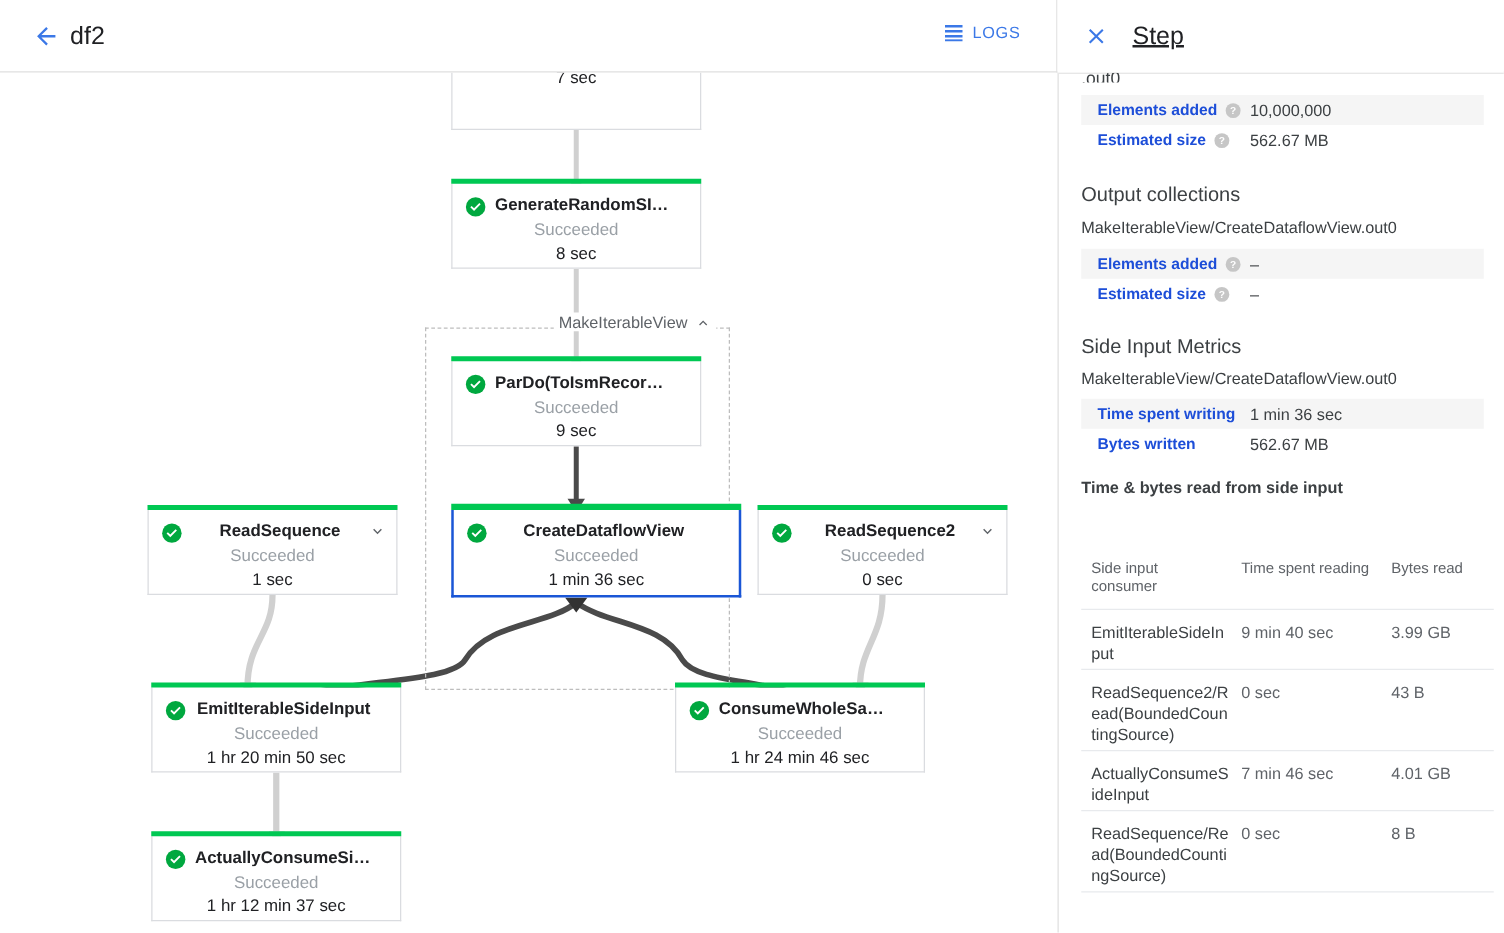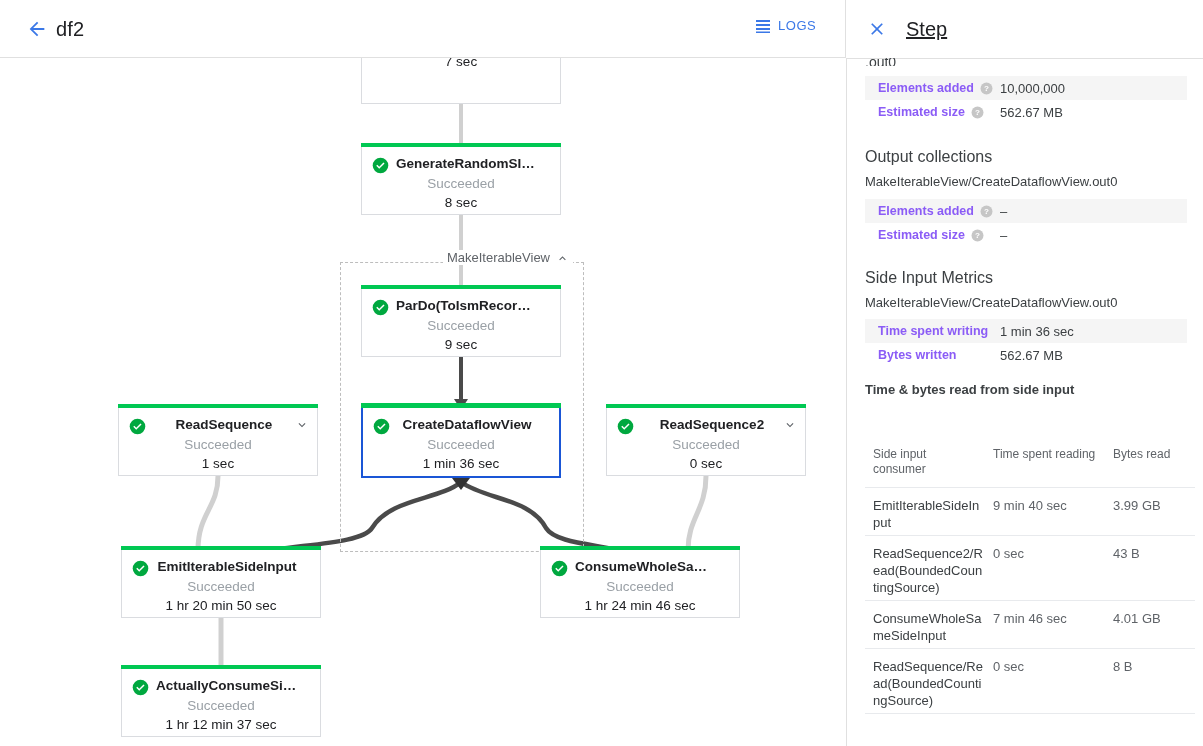--- a/index.html
+++ b/index.html
@@ -145,21 +145,21 @@
   }
 
   .kv-table { position: absolute; left: 18px; width: 322px; }
   .kv-row {
     position: relative; height: 24px;
     display: flex; align-items: center;
   }
   .kv-row.alt { background: #f5f5f5; }
   .kv-key {
     width: 135px; padding-left: 13px;
-    font-size: 12.5px; font-weight: bold; color: #8b5cf6;
+    font-size: 12.5px; font-weight: bold; color: #1d4ed8;
     display: flex; align-items: center; gap: 6px;
   }
   .help-icon {
     display: inline-block; width: 13px; height: 13px; flex: 0 0 13px;
   }
   .kv-val { font-size: 13px; color: #3c4043; }
 
   .sec-title {
     position: absolute; left: 864px;
     font-size: 16px; color: #3c4043;
@@ -289,21 +289,21 @@
       <div class="node" style="left: 361px; top: 231px; width: 200px; height: 68px;">
         <div class="topbar" style="background: rgb(0, 200, 83);"></div>
         <span class="check"><svg viewBox="0 0 24 24">
             <circle cx="12" cy="12" r="11" fill="#00a83f"></circle>
             <path d="M10.2 16.6 6 12.4l1.5-1.5 2.7 2.7 6-6L17.7 9z" fill="#ffffff"></path>
           </svg></span>
         <div class="nname">ParDo(ToIsmRecordFor…</div>
         <div class="nstatus">Succeeded</div>
         <div class="ntime">9 sec</div>
       </div>
-      <div class="node selected" style="left: 361px; top: 350px; width: 200px; height: 70px; border-color: rgb(26, 86, 214);">
+      <div class="node selected" style="left: 361px; top: 350px; width: 232px; height: 70px; border-color: rgb(26, 86, 214);">
         <div class="topbar" style="background: rgb(0, 200, 83);"></div>
         <span class="check"><svg viewBox="0 0 24 24">
             <circle cx="12" cy="12" r="11" fill="#00a83f"></circle>
             <path d="M10.2 16.6 6 12.4l1.5-1.5 2.7 2.7 6-6L17.7 9z" fill="#ffffff"></path>
           </svg></span>
         <div class="nname">CreateDataflowView</div>
         <div class="nstatus">Succeeded</div>
         <div class="ntime">1 min 36 sec</div>
       </div>
       <div class="node" style="left: 118px; top: 350px; width: 200px; height: 68px;">
@@ -449,21 +449,21 @@
             <div class="c1">EmitIterableSideInput</div>
             <div class="c2">9 min 40 sec</div>
             <div class="c3">3.99 GB</div>
           </div>
           <div class="si-row" style="height: 65px;">
             <div class="c1">ReadSequence2/Read(BoundedCountingSource)</div>
             <div class="c2">0 sec</div>
             <div class="c3">43 B</div>
           </div>
           <div class="si-row" style="height: 48px;">
-            <div class="c1">ConsumeWholeSameSideInput</div>
+            <div class="c1">ActuallyConsumeSideInput</div>
             <div class="c2">7 min 46 sec</div>
             <div class="c3">4.01 GB</div>
           </div>
           <div class="si-row" style="height: 65px;">
             <div class="c1">ReadSequence/Read(BoundedCountingSource)</div>
             <div class="c2">0 sec</div>
             <div class="c3">8 B</div>
           </div>
           <div id="si-bottom-rule" style="position: relative; left: 0px; width: 330px; margin-top: 0px;"></div>
         </div>

